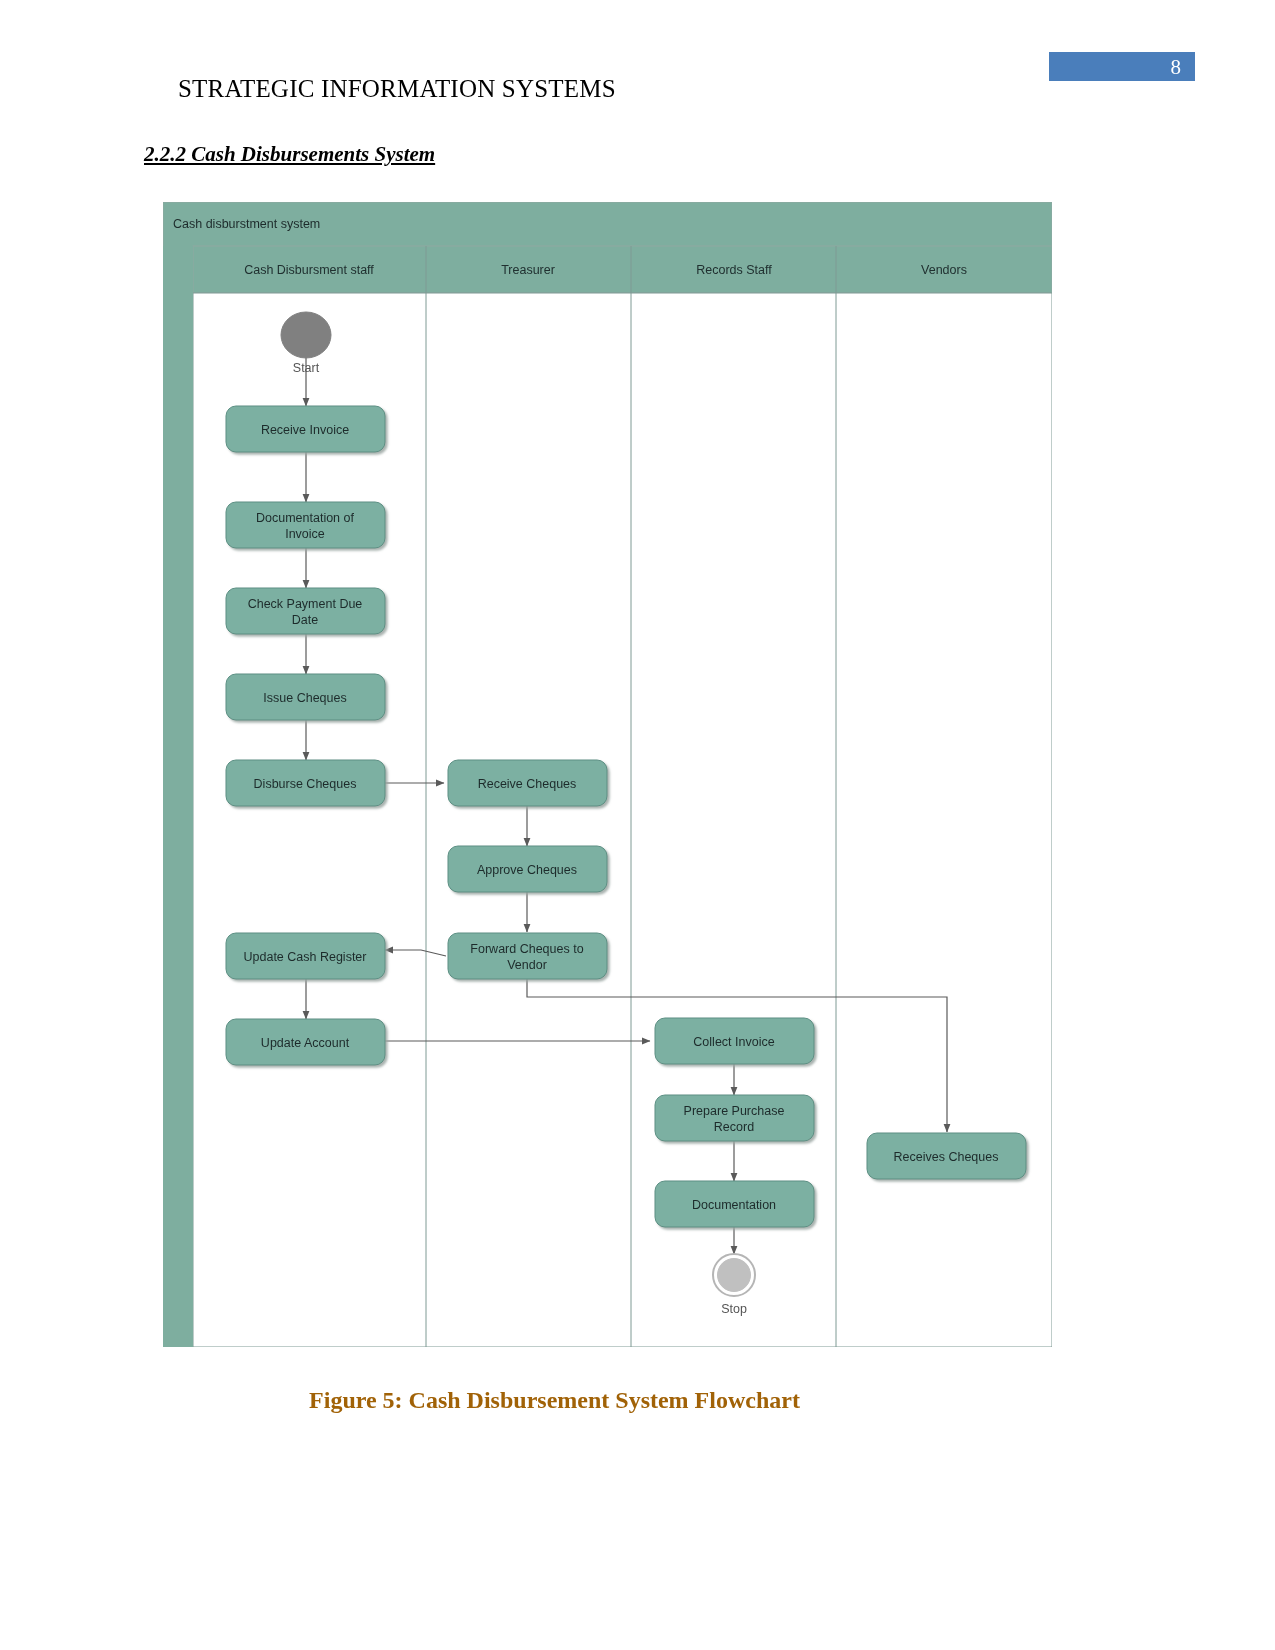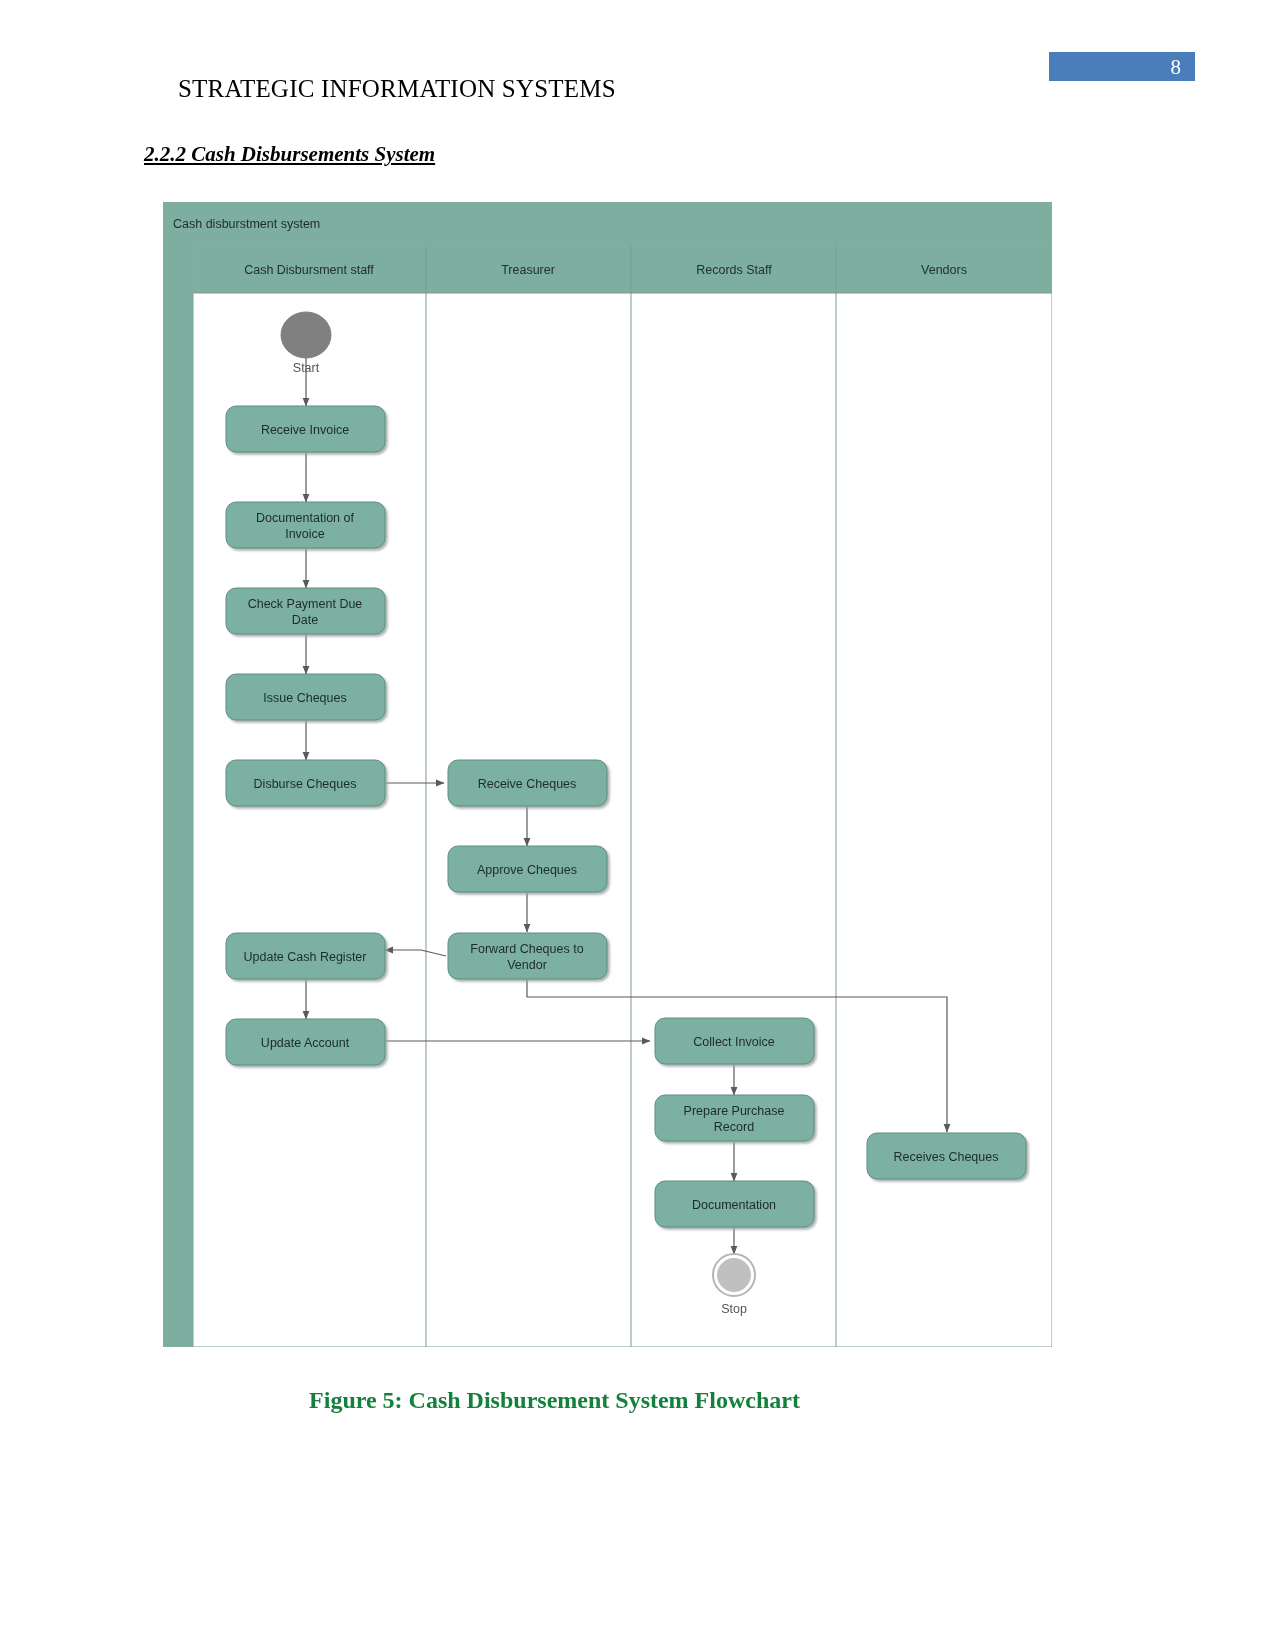--- a/index.html
+++ b/index.html
@@ -79,21 +79,21 @@
   
   #figure-caption {
     position: absolute;
     left: 0;
     top: 1387px;
     width: 1109px;
     text-align: center;
     font-family: "Liberation Serif", serif;
     font-weight: bold;
     font-size: 24px;
-    color: #15803d;
+    color: #a16207;
   }
 
   .node-label {
     font-family: "Liberation Sans", sans-serif;
     font-size: 12.5px;
     fill: #1d2b2b;
   }
   .lane-header-label {
     font-family: "Liberation Sans", sans-serif;
     font-size: 12.5px;

